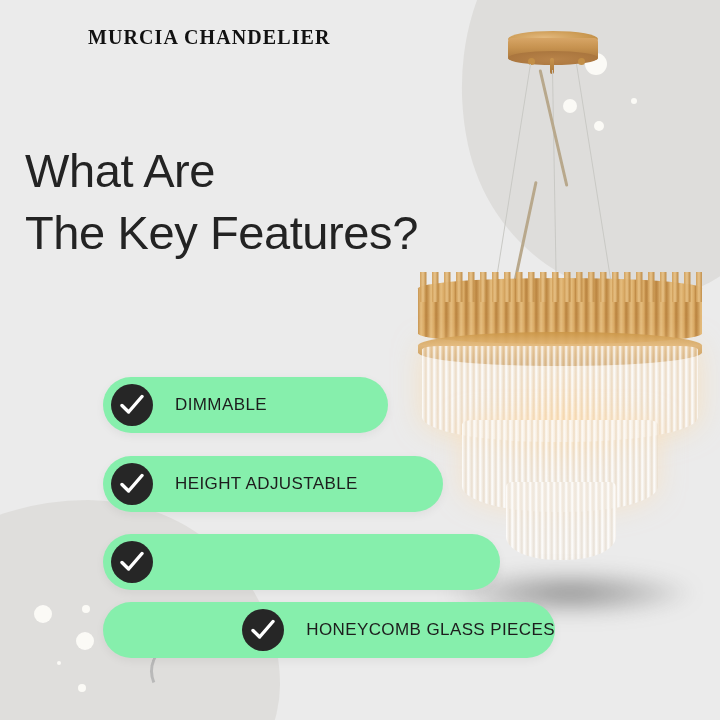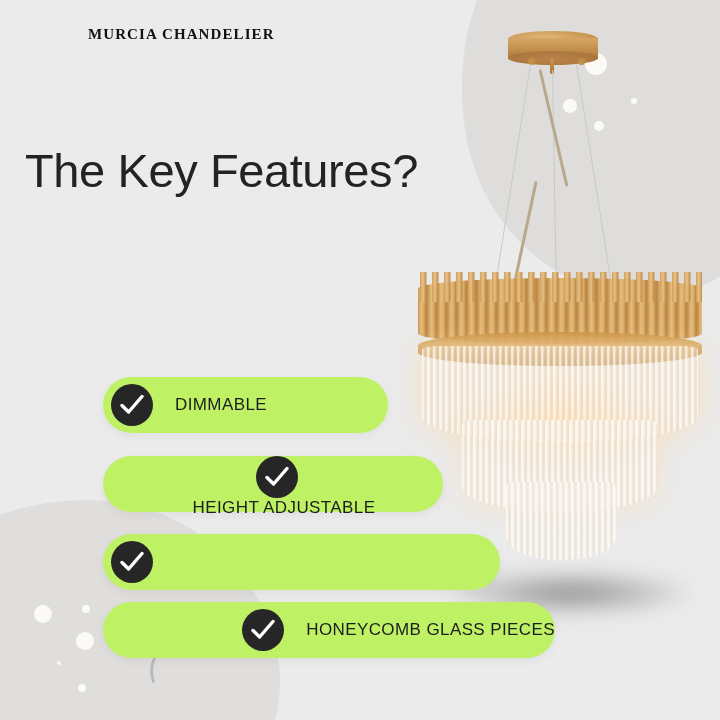--- a/index.html
+++ b/index.html
@@ -27,37 +27,37 @@
   .dot{position:absolute;border-radius:50%;background:#fbfaf6;}
   .arc{
     position:absolute;border:3px solid #b9b9b9;border-radius:50%;
     border-right-color:transparent;border-top-color:transparent;border-bottom-color:transparent;
   }
 
   
   .brand{
     position:absolute;left:88px;top:26px;
     font-family:"Liberation Serif",serif;
-    font-weight:700;font-size:15px;letter-spacing:1.1px;color:#111;
+    font-weight:700;font-size:20px;letter-spacing:1.1px;color:#111;
     white-space:nowrap;
   }
 
   
   .headline{
     position:absolute;left:25px;top:140px;
     font-family:"Liberation Sans",sans-serif;
     font-weight:300;font-size:47px;line-height:62px;color:#232323;
     letter-spacing:-0.4px;white-space:nowrap;
   }
   .headline div{display:block;}
 
   
   .features{position:absolute;left:0;top:0;width:720px;height:720px;}
   .pill{
-    position:absolute;height:56px;background:#bef264;border-radius:28px;
+    position:absolute;height:56px;background:#86efac;border-radius:28px;
     display:flex;align-items:center;
     box-shadow:0 3px 10px rgba(0,0,0,.055);
   }
   .pill .badge{
     width:42px;height:42px;border-radius:50%;background:#262626;
     margin-left:8px;flex:none;position:relative;
   }
   .pill .badge svg{position:absolute;left:9px;top:10px;}
   .pill .plabel{
     margin-left:22px;font-size:17px;color:#1d1d1d;letter-spacing:.4px;
@@ -164,20 +164,21 @@
         <div class="dot" style="left: 82px; top: 605px; width: 8px; height: 8px; background: rgb(251, 250, 246);"></div>
         <div class="dot" style="left: 76px; top: 632px; width: 18px; height: 18px; background: rgb(251, 250, 246);"></div>
         <div class="dot" style="left: 57px; top: 661px; width: 4px; height: 4px; background: rgb(251, 250, 246);"></div>
         <div class="dot" style="left: 78px; top: 684px; width: 8px; height: 8px; background: rgb(251, 250, 246);"></div>
       </div>
   </div>
 
   <div class="brand">MURCIA CHANDELIER</div>
 
   <div class="headline">
+    <div>What Are</div>
     <div>The Key Features?</div>
   </div>
 
   <div class="chandelier">
     <div class="canopy-top"></div>
     <div class="canopy"></div>
     <div class="canopy-bot"></div>
     <div class="screw" style="left:128px;top:38px;"></div>
     <div class="screw" style="left:178px;top:38px;"></div>
     <div class="stem"></div>
@@ -201,21 +202,21 @@
 
   <div class="features" id="features">
       <div class="pill" style="left: 103px; top: 377px; width: 285px;">
         <div class="badge">
           <svg width="24" height="22" viewBox="0 0 24 22">
             <path d="M2 11.5 L8.6 18 L22 2.5" fill="none" stroke="#ffffff" stroke-width="3.4" stroke-linecap="round" stroke-linejoin="round"></path>
           </svg>
         </div>
         <span class="plabel">DIMMABLE</span>
       </div>
-      <div class="pill" style="left: 103px; top: 456px; width: 340px; flex-direction: column;">
+      <div class="pill" style="left: 103px; top: 456px; width: 340px;">
         <div class="badge">
           <svg width="24" height="22" viewBox="0 0 24 22">
             <path d="M2 11.5 L8.6 18 L22 2.5" fill="none" stroke="#ffffff" stroke-width="3.4" stroke-linecap="round" stroke-linejoin="round"></path>
           </svg>
         </div>
         <span class="plabel">HEIGHT ADJUSTABLE</span>
       </div>
       <div class="pill" style="left: 103px; top: 534px; width: 397px;">
         <div class="badge">
           <svg width="24" height="22" viewBox="0 0 24 22">

